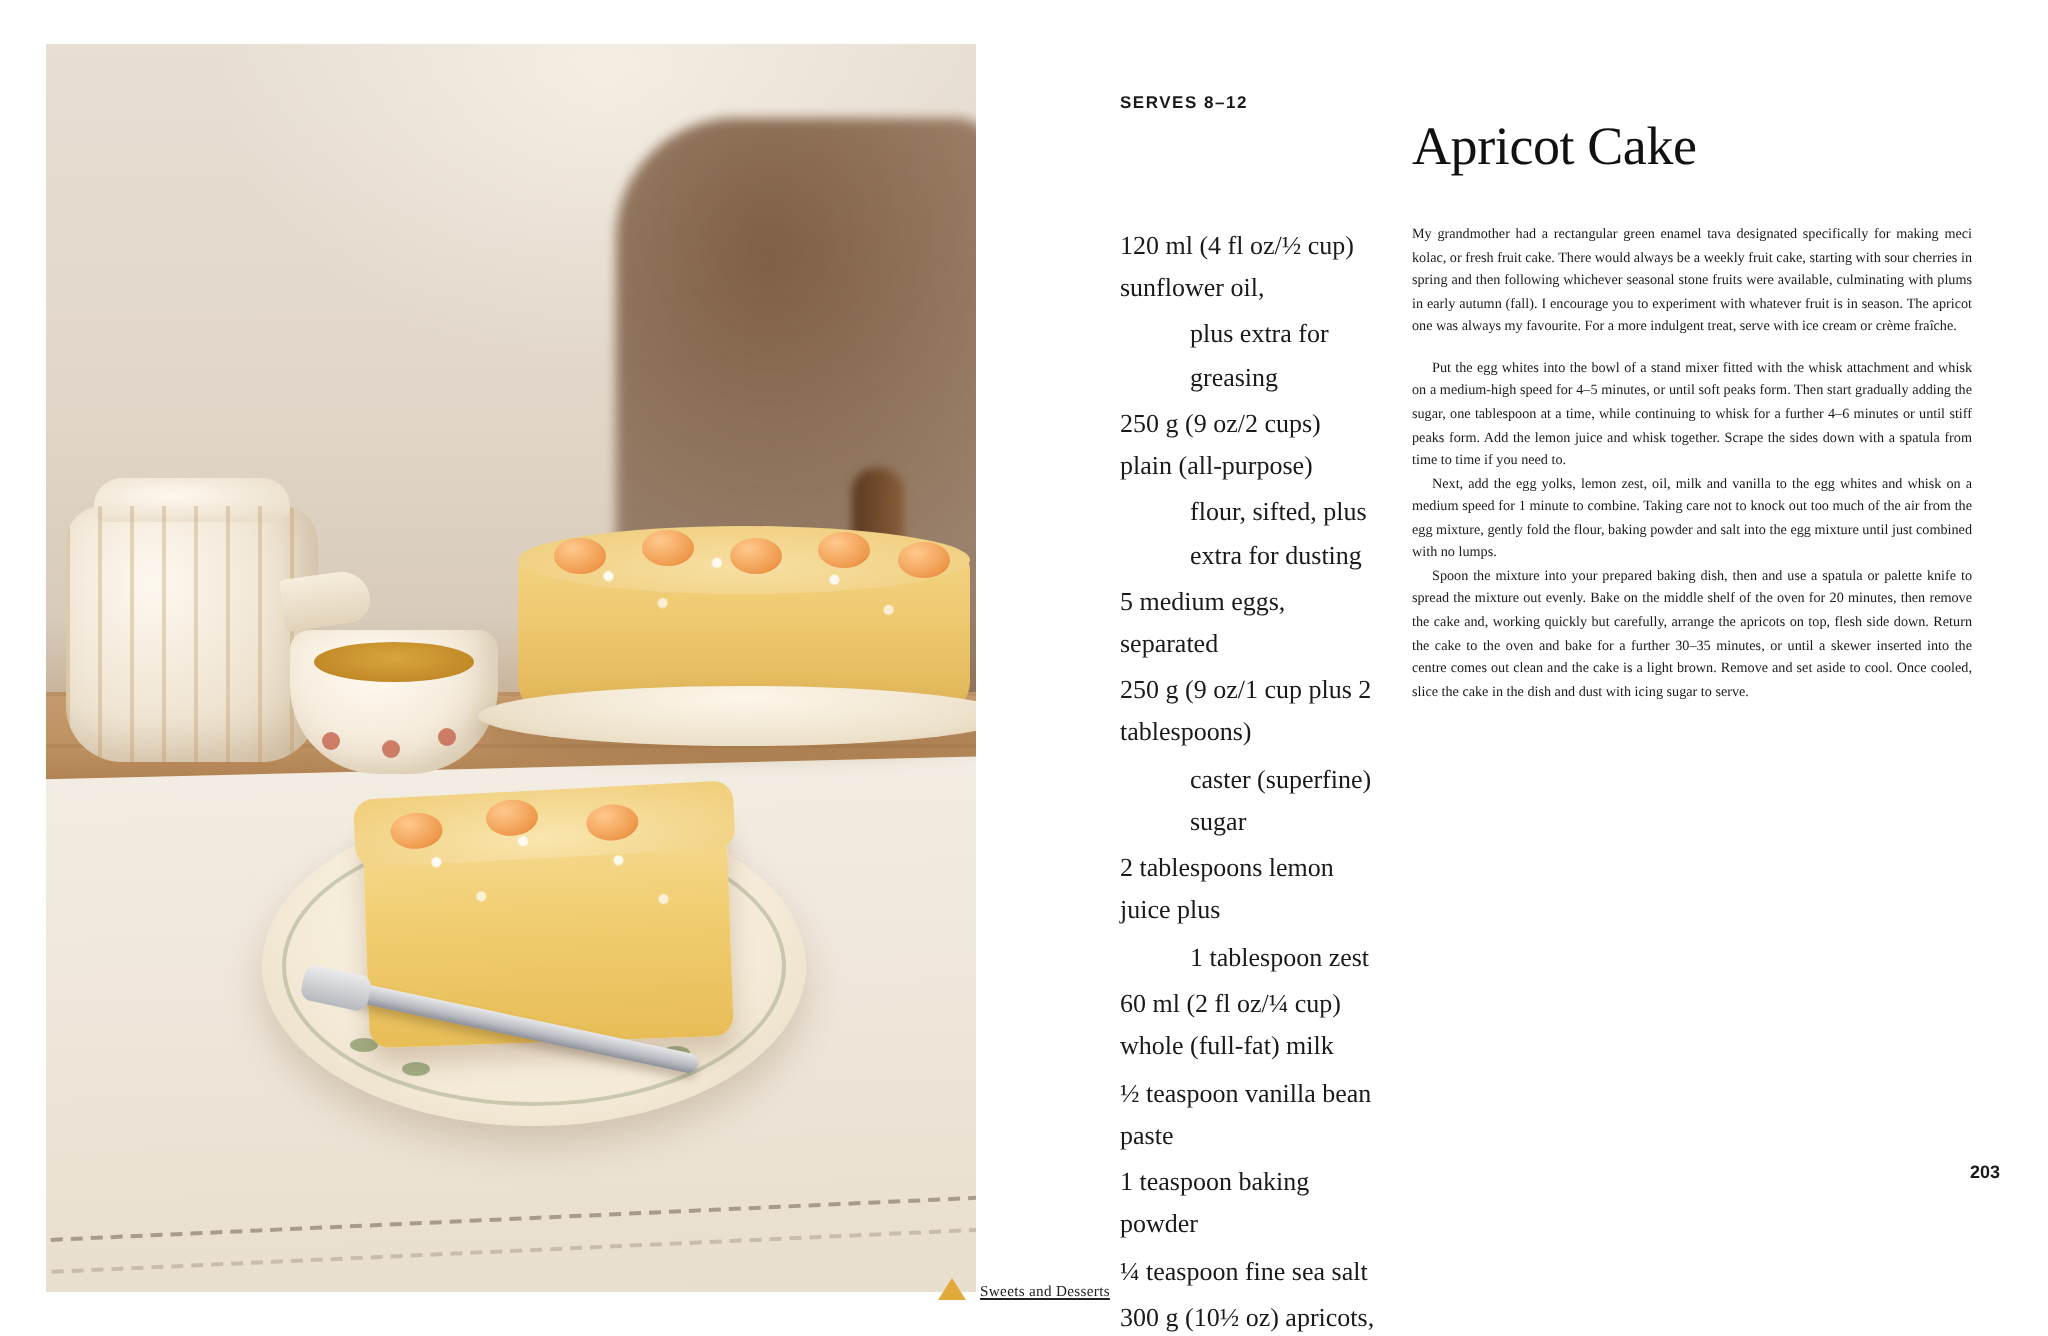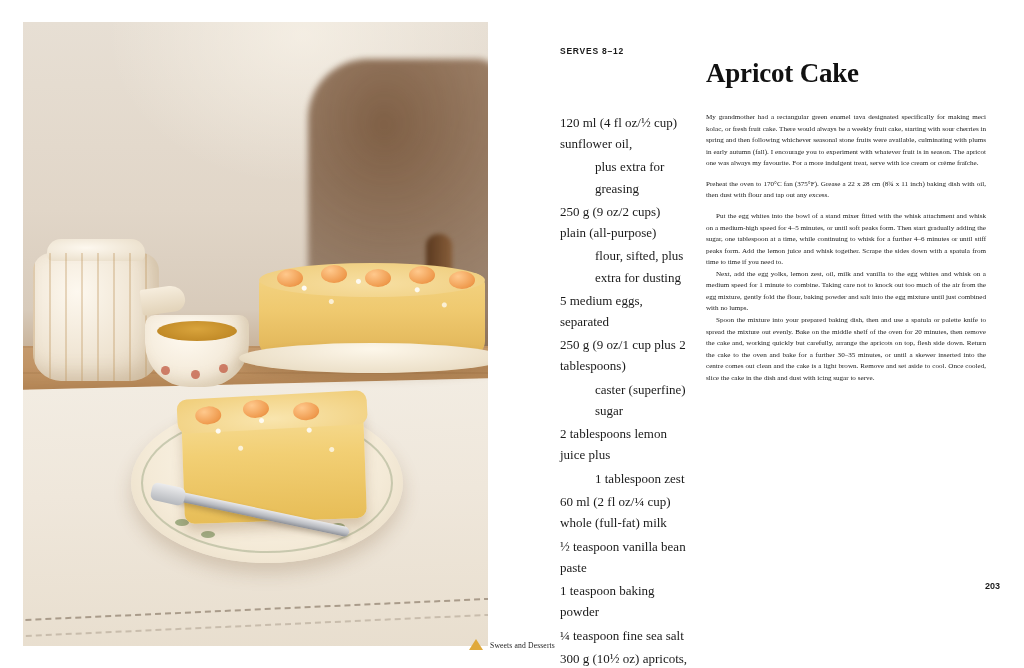--- a/index.html
+++ b/index.html
@@ -279,21 +279,21 @@
     font-size: 8.5px;
     letter-spacing: .09em;
     font-weight: 700;
     color: #1a1a1a;
   }
   .recipe-title {
     position: absolute;
     left: 186px;
     top: 24px;
     font-size: 27px;
-    font-weight: 700;
+    font-weight: 400;
     letter-spacing: -0.2px;
     color: #111;
   }
   .ingredients {
     position: absolute;
     left: 40px;
     top: 96px;
     width: 128px;
     font-size: 13px;
     line-height: 1.62;
@@ -346,20 +346,21 @@
   }
   .footer {
     position: absolute;
     left: 0;
     right: 0;
     bottom: 18px;
     text-align: center;
     font-size: 7.6px;
     letter-spacing: .02em;
     color: #222;
+    text-decoration: underline;
   }
   .footer .mark {
     display: inline-block;
     width: 0; height: 0;
     border-left: 7px solid transparent;
     border-right: 7px solid transparent;
     border-bottom: 11px solid #e0a93a;
     margin-right: 7px;
     transform: translateY(2px);
   }
@@ -461,21 +462,20 @@
           </li>
         <li><span>1 tablespoon icing (confectioners')</span></li>
         <li>
             <span class="ing-indent">sugar, for dusting</span>
           </li>
       </ul>
     </div>
 
     <div class="method">
       <p>My grandmother had a rectangular green enamel tava designated specifically for making meci kolac, or fresh fruit cake. There would always be a weekly fruit cake, starting with sour cherries in spring and then following whichever seasonal stone fruits were available, culminating with plums in early autumn (fall). I encourage you to experiment with whatever fruit is in season. The apricot one was always my favourite. For a more indulgent treat, serve with ice cream or crème fraîche.</p>
-      <p>Preheat the oven to 170°C fan (375°F). Grease a 22 x 28 cm (8¾ x 11 inch) baking dish with oil, then dust with flour and tap out any excess.</p>
       <p class="indent">Put the egg whites into the bowl of a stand mixer fitted with the whisk attachment and whisk on a medium-high speed for 4–5 minutes, or until soft peaks form. Then start gradually adding the sugar, one tablespoon at a time, while continuing to whisk for a further 4–6 minutes or until stiff peaks form. Add the lemon juice and whisk together. Scrape the sides down with a spatula from time to time if you need to.</p>
       <p class="indent">Next, add the egg yolks, lemon zest, oil, milk and vanilla to the egg whites and whisk on a medium speed for 1 minute to combine. Taking care not to knock out too much of the air from the egg mixture, gently fold the flour, baking powder and salt into the egg mixture until just combined with no lumps.</p>
       <p class="indent">Spoon the mixture into your prepared baking dish, then and use a spatula or palette knife to spread the mixture out evenly. Bake on the middle shelf of the oven for 20 minutes, then remove the cake and, working quickly but carefully, arrange the apricots on top, flesh side down. Return the cake to the oven and bake for a further 30–35 minutes, or until a skewer inserted into the centre comes out clean and the cake is a light brown. Remove and set aside to cool. Once cooled, slice the cake in the dish and dust with icing sugar to serve.</p>
     </div>
 
 
     <div class="page-number">203</div>
   </div>
 
   <div class="footer">

